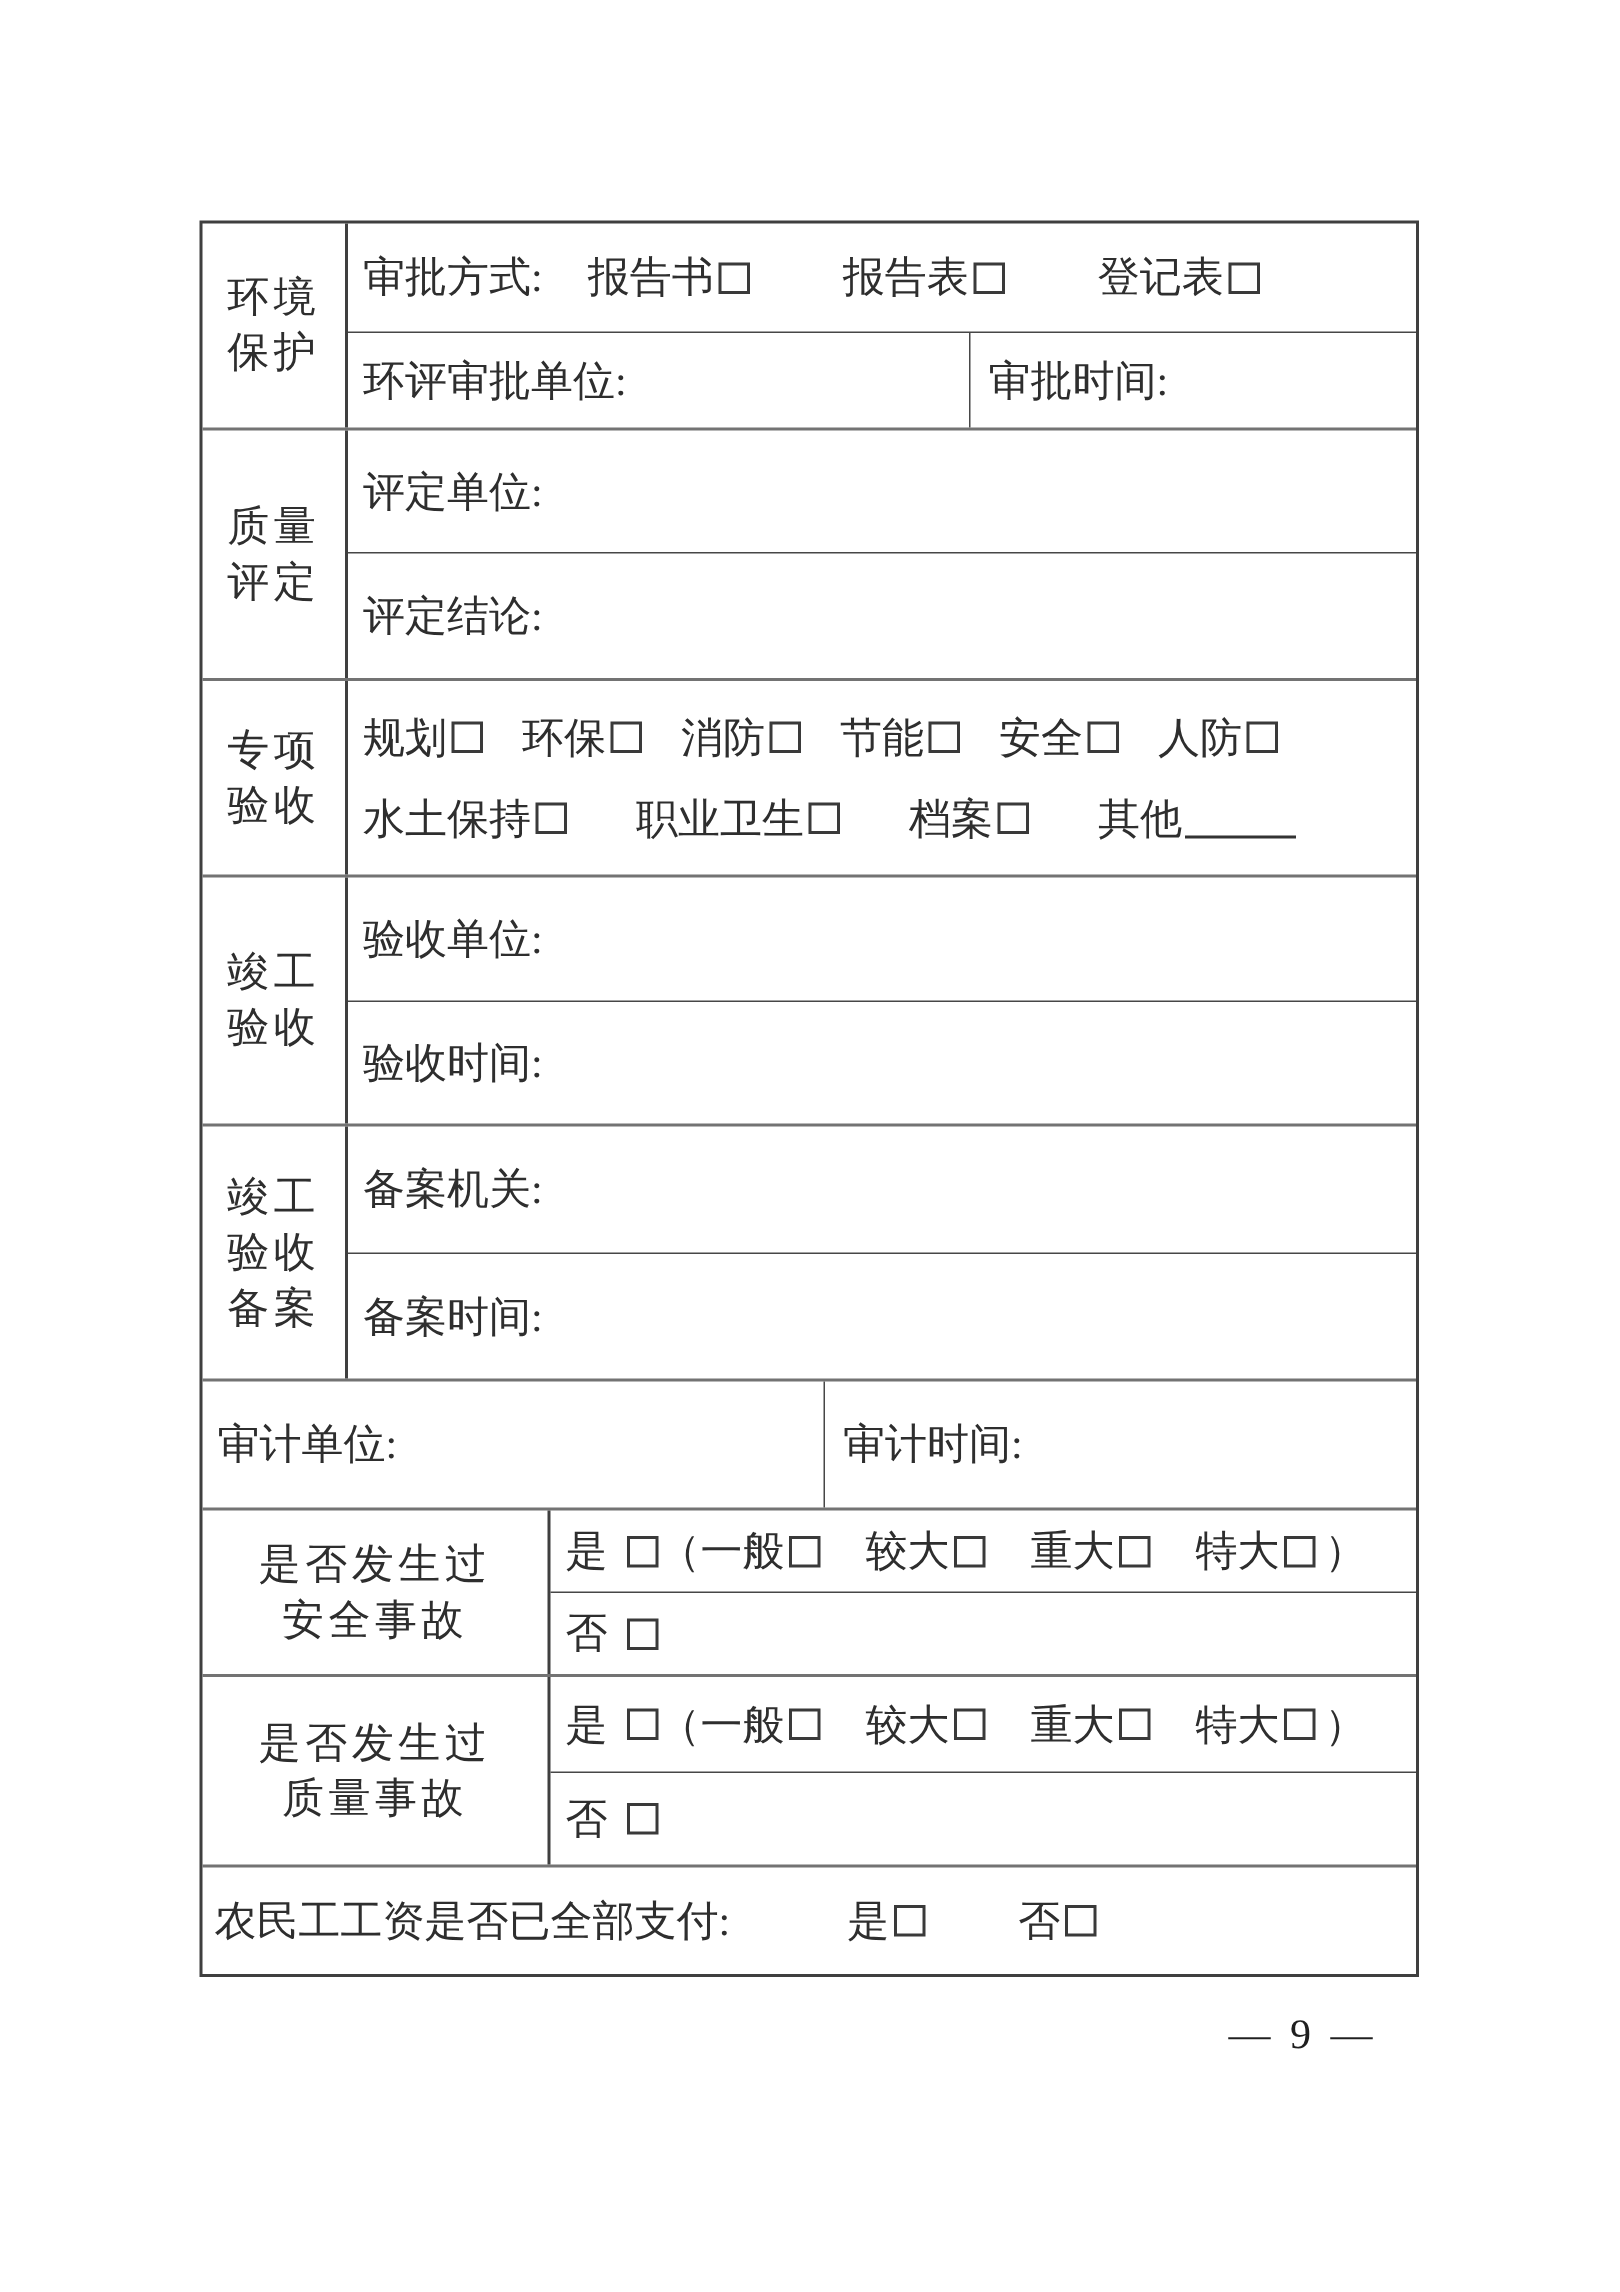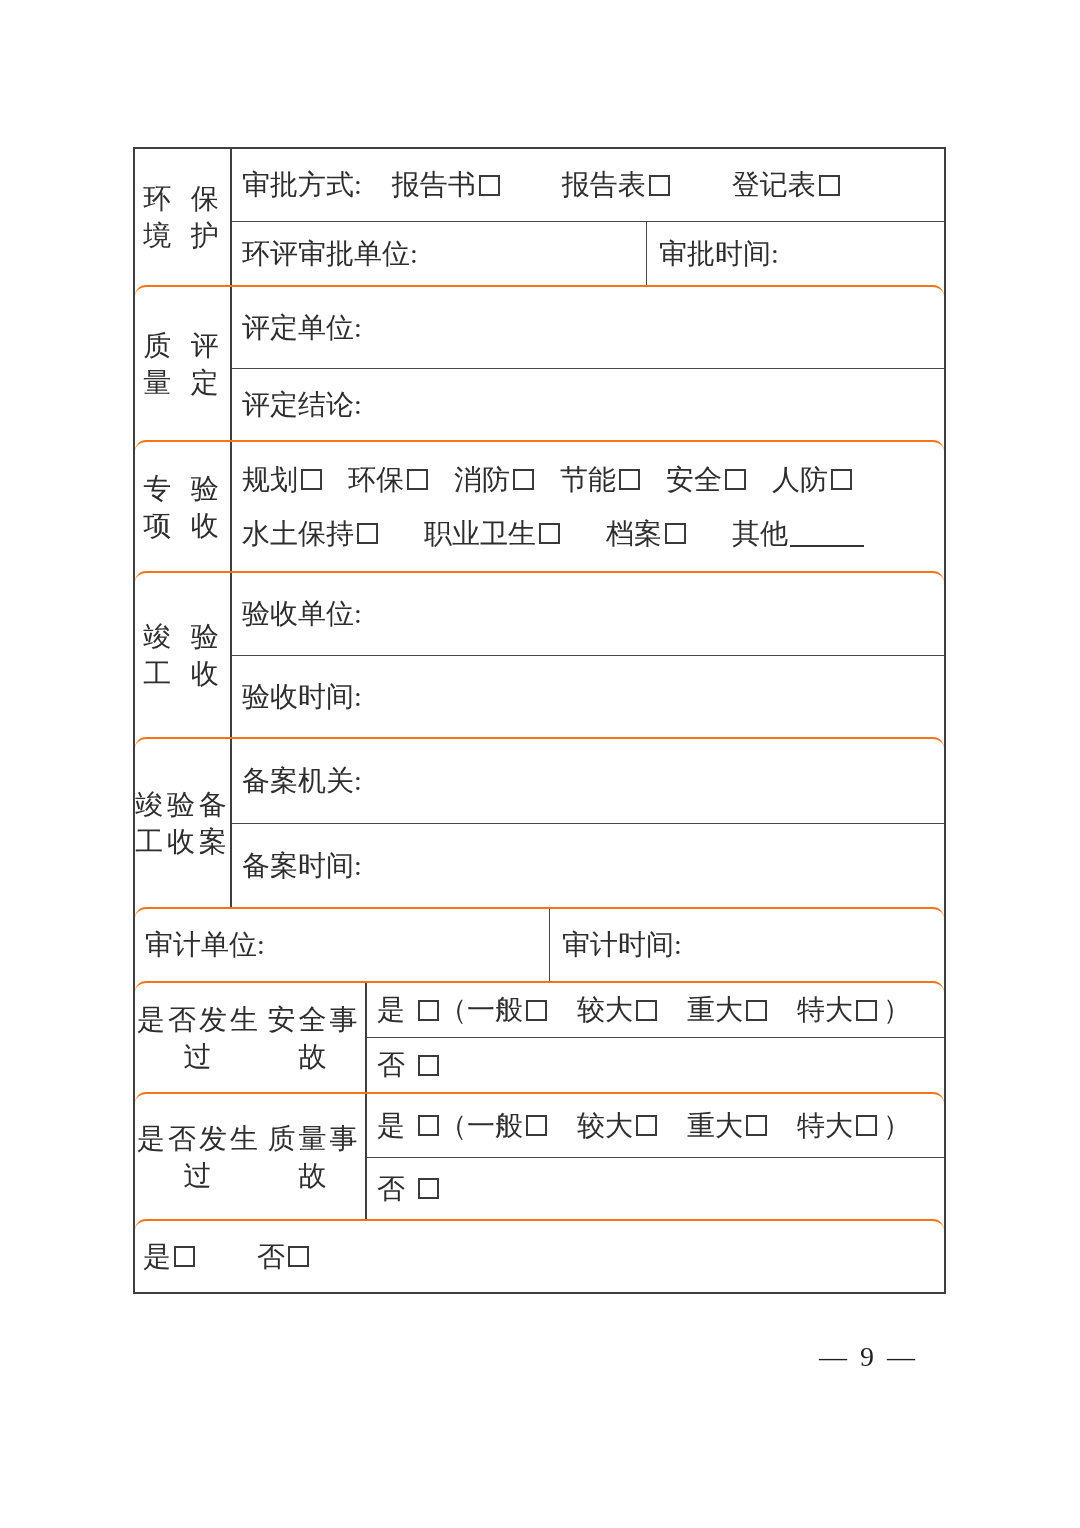--- a/index.html
+++ b/index.html
@@ -10,26 +10,26 @@
     color: #2e2e2e;
   }
   .sheet { position: absolute; inset: 0; background: #ffffff; }
 
   .form-table {
     position: absolute; left: 133px; top: 147px; width: 813px;
     border: 2px solid #3f3f3f;
     font-size: 28px;
   }
   .major-row { display: flex; align-items: stretch; }
-  .major-row + .major-row { border-top: 2px solid #f97316; border-radius: 11px; }
+  .major-row + .major-row { border-top: 2px solid #737373; }
 
   .label-cell {
     flex: 0 0 97px; width: 97px;
     border-right: 2px solid #3f3f3f;
-    display: flex; flex-direction: row; justify-content: center;
+    display: flex; flex-direction: column; justify-content: center;
     align-items: center; text-align: center;
     line-height: 37px; letter-spacing: 3px;
   }
   .label-cell.wide { flex: 0 0 232px; width: 232px; }
 
   .content-col { flex: 1 1 auto; display: flex; flex-direction: column; min-width: 0; }
 
   .subrow { display: flex; align-items: center; padding-left: 10px; }
   .subrow + .subrow { border-top: 1.5px solid #474747; }
   .subrow.split { padding-left: 0; }
@@ -63,21 +63,21 @@
   .mr26 { margin-right: 26px; }
   .mr30 { margin-right: 30px; }
   .mr46 { margin-right: 46px; }
   .mr62 { margin-right: 62px; }
   .mr78 { margin-right: 78px; }
   .mr6  { margin-right: 6px; }
   .paren { display: inline-block; }
 
   
   .h72 { height: 72px; } .h76 { height: 64px; }
-  .h81 { height: 81px; } .h80 { height: 72px; }
+  .h81 { height: 81px; } .h80 { height: 84px; }
   .h115 { height: 129px; }
   .h82 { height: 82px; } .h84 { height: 84px; }
   .h54 { height: 54px; } .h55 { height: 55px; }
   .h63 { height: 63px; } .h62 { height: 62px; }
   .h71 { height: 71px; }
 
   .page-number {
     position: absolute; top: 1341px; right: 162px;
     font-size: 28px; letter-spacing: 3px; color: #1f1f1f;
   }
@@ -300,20 +300,21 @@
         <div class="subrow h62">
           <span>否</span>
             <span class="cb gap"></span>
         </div>
       </div>
     </div>
 
     <div class="major-row">
       <div class="content-col">
         <div class="subrow h71" style="padding-left:8px;">
+          <span class="opt mr78">农民工工资是否已全部支付:</span>
           <span class="opt mr62">
               <span>是</span>
               <span class="cb"></span>
             </span>
           <span class="opt">
               <span>否</span>
               <span class="cb"></span>
             </span>
         </div>
       </div>

